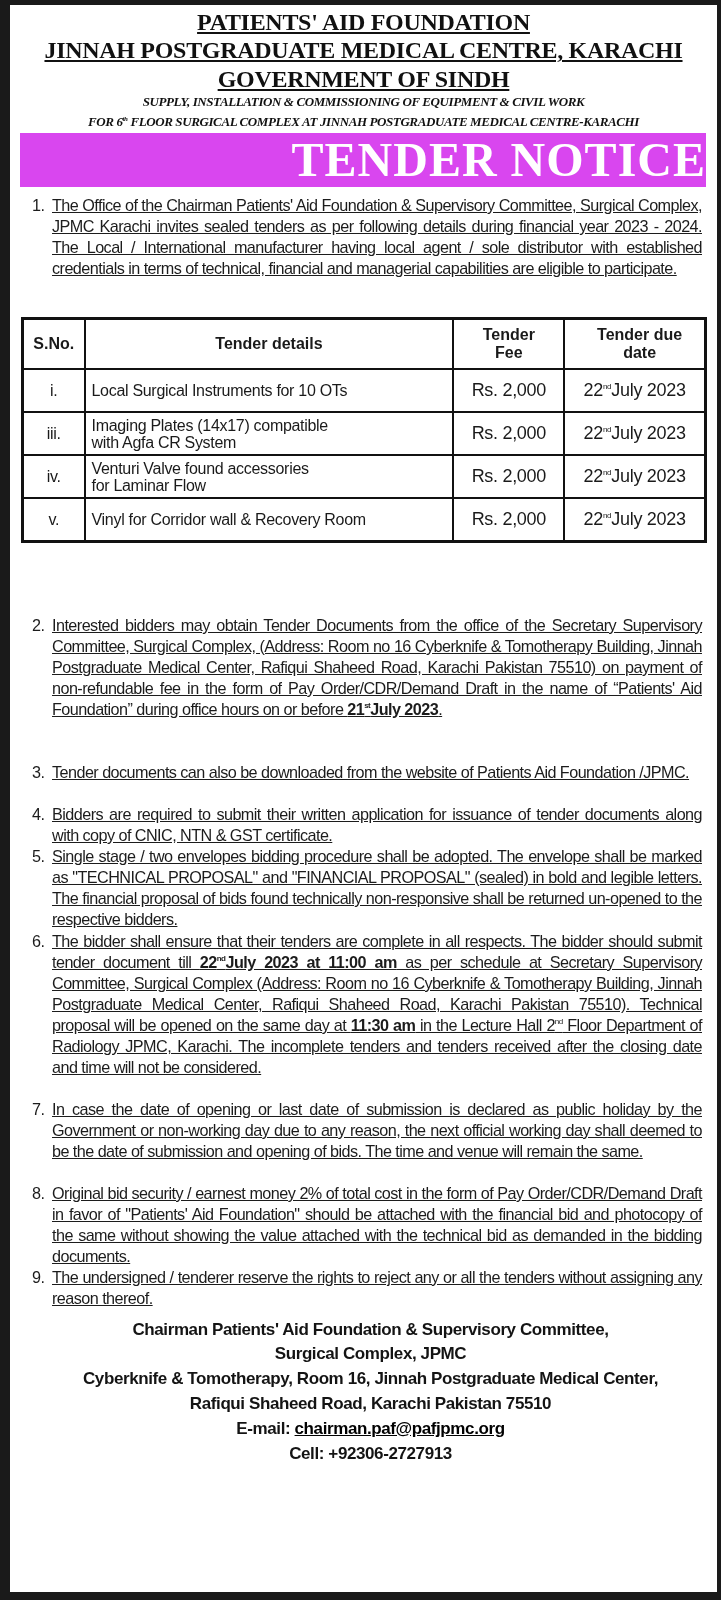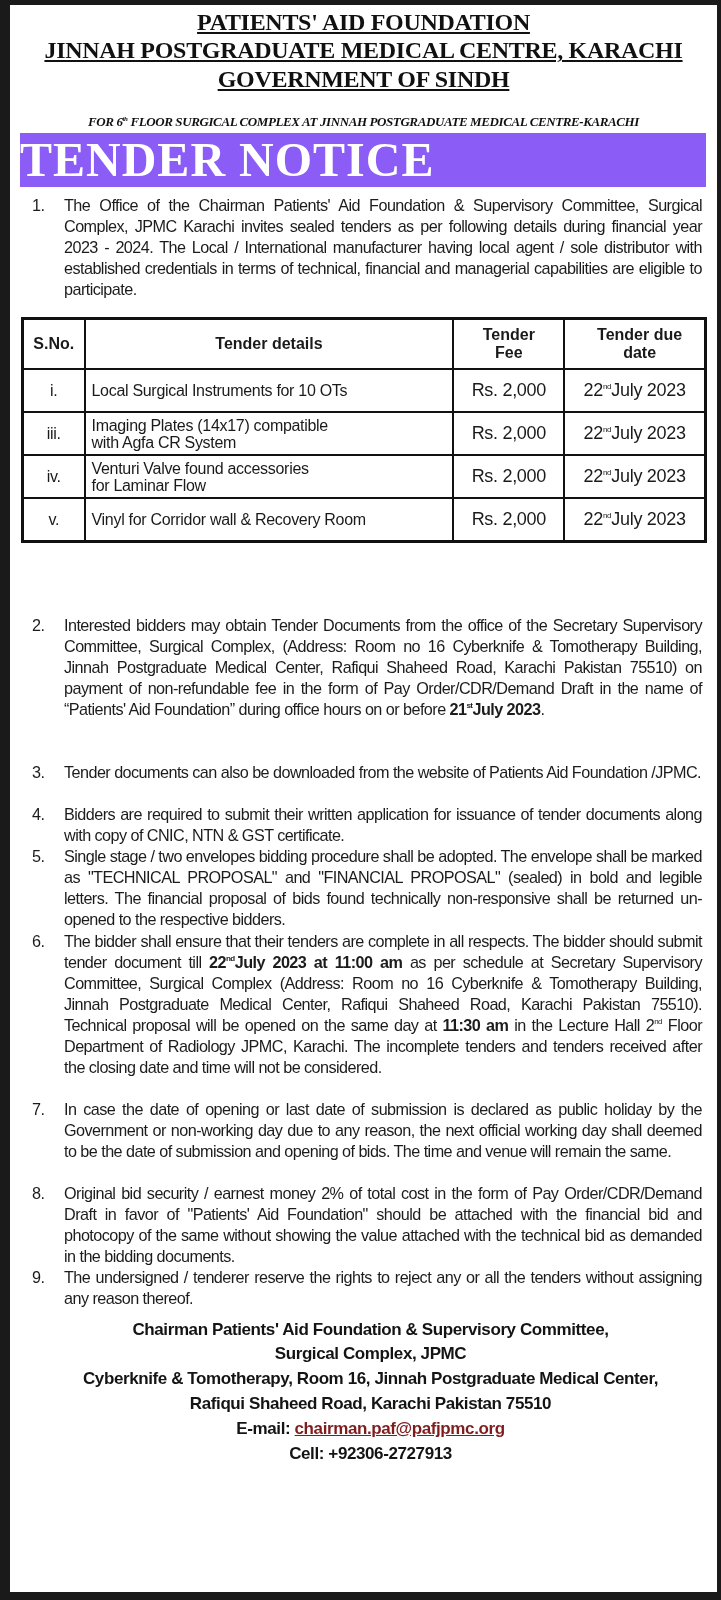--- a/index.html
+++ b/index.html
@@ -21,29 +21,29 @@
       letter-spacing: -0.3px;
     }
     .sub {
       position: absolute; left: 0; width: 707px; text-align: center;
       font-weight: bold; font-style: italic; color: #111; font-size: 13px;
       letter-spacing: -0.4px;
     }
     .sub sup { font-size: 7px; }
     .banner {
       position: absolute; left: 10px; top: 128px; width: 686px; height: 54px;
-      background: #8b5cf6; color: #fff; text-align: left;
+      background: #d946ef; color: #fff; text-align: right;
       font-size: 48px; font-weight: bold; line-height: 54px; letter-spacing: 1px;
     }
     .para {
       position: absolute; left: 22px; width: 670px; color: #1c1c1c;
       font-size: 16.2px; line-height: 21px; letter-spacing: -0.55px;
     }
     .para .num { position: absolute; left: 0; top: 0; width: 30px; }
-    .para .txt { margin-left: 32px; text-align: justify; }
+    .para .txt { margin-left: 20px; text-align: justify; text-decoration: underline; }
     .para b { font-weight: bold; }
     sup.ord { font-size: 8px; vertical-align: 7px; line-height: 0; }
 
     table.tenders {
       position: absolute; left: 17px; top: 312px; width: 686px;
       border-collapse: collapse; border: 3px solid #111;
     }
     table.tenders th, table.tenders td {
       border: 2px solid #111; color: #1a1a1a; padding: 0 6px;
     }
@@ -55,31 +55,32 @@
     td.c-sno { text-align: center; width: 48px; }
     td.c-det { width: 375px; margin-top: 24px; }
     td.c-fee { text-align: center; width: 100px; font-size: 18px !important; }
     td.c-date { text-align: center; font-size: 18px !important; white-space: nowrap; padding: 0 10px !important; }
 
     .sig {
       position: absolute; left: 0; width: 721px; text-align: center;
       font-weight: bold; color: #141414; font-size: 17px; line-height: 24px;
       letter-spacing: -0.4px;
     }
-    .sig a { color: #7f1d1d; text-decoration: underline; }
+    .sig a { color: #000000; text-decoration: underline; }
   </style>
 </head>
 <body>
 
 <div class="frame">
   <div class="page">
 
     <div class="h1 serif" style="top:2px;font-size:24px;line-height:30px;">PATIENTS' AID FOUNDATION</div>
     <div class="h1 serif" style="top:30px;font-size:24px;line-height:30px;">JINNAH POSTGRADUATE MEDICAL CENTRE, KARACHI</div>
     <div class="h1 serif" style="top:59px;font-size:24px;line-height:30px;">GOVERNMENT OF SINDH</div>
+    <div class="sub serif" style="top:88px;line-height:18px;">SUPPLY, INSTALLATION &amp; COMMISSIONING OF EQUIPMENT &amp; CIVIL WORK</div>
     <div class="sub serif" style="top:105px;line-height:18px;"><span>FOR 6</span><sup>th</sup><span> FLOOR SURGICAL COMPLEX AT JINNAH POSTGRADUATE MEDICAL CENTRE-KARACHI</span></div>
     <div class="banner serif">TENDER NOTICE</div>
 
     <div class="para sans" style="top:190px;">
       <span class="num">1.</span>
       <div class="txt">The Office of the Chairman Patients' Aid Foundation &amp; Supervisory Committee, Surgical Complex, JPMC Karachi invites sealed tenders as per following details during financial year 2023 - 2024. The Local / International manufacturer having local agent / sole distributor with established credentials in terms of technical, financial and managerial capabilities are eligible to participate.</div>
     </div>
 
     <table class="tenders sans" style="left:11px;">
       <thead>

